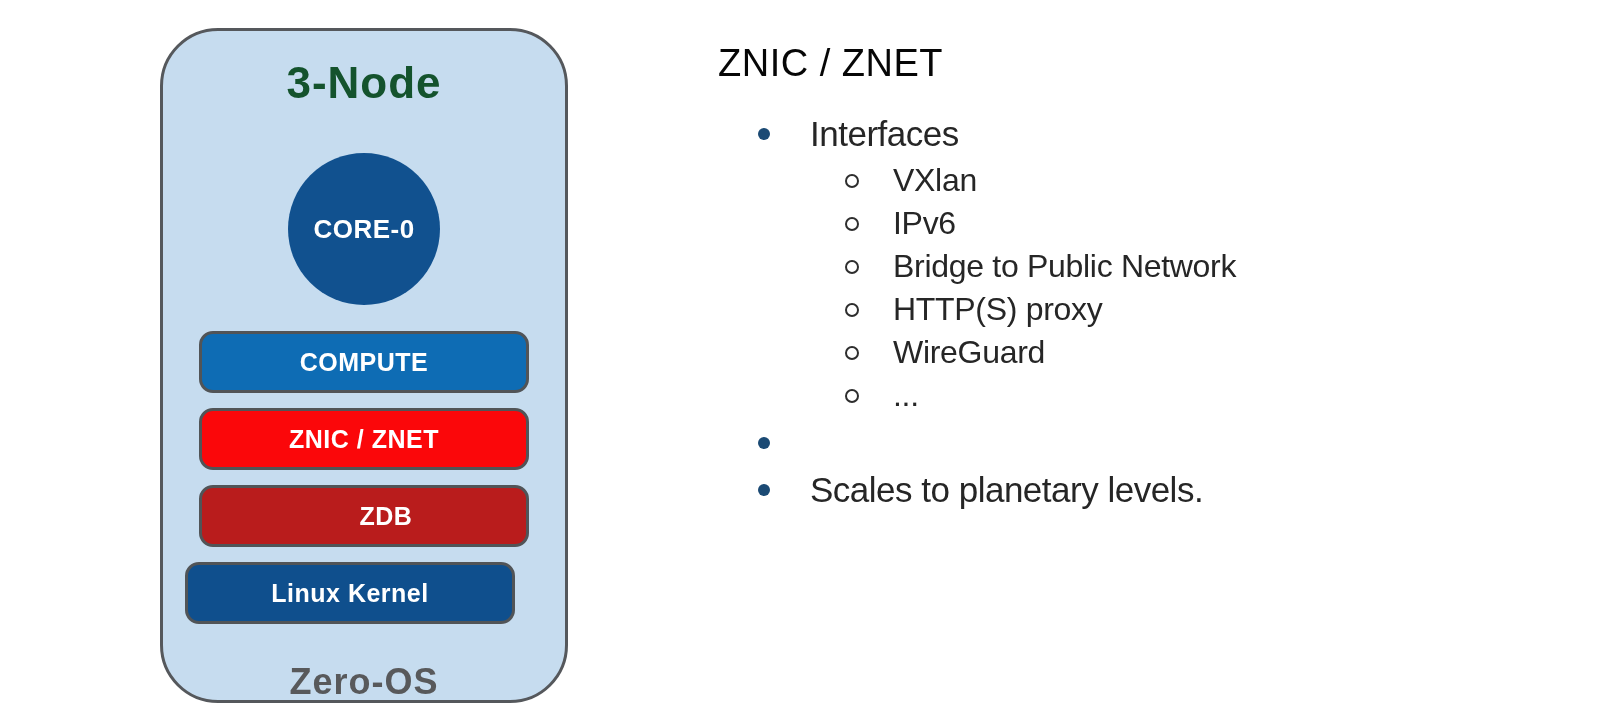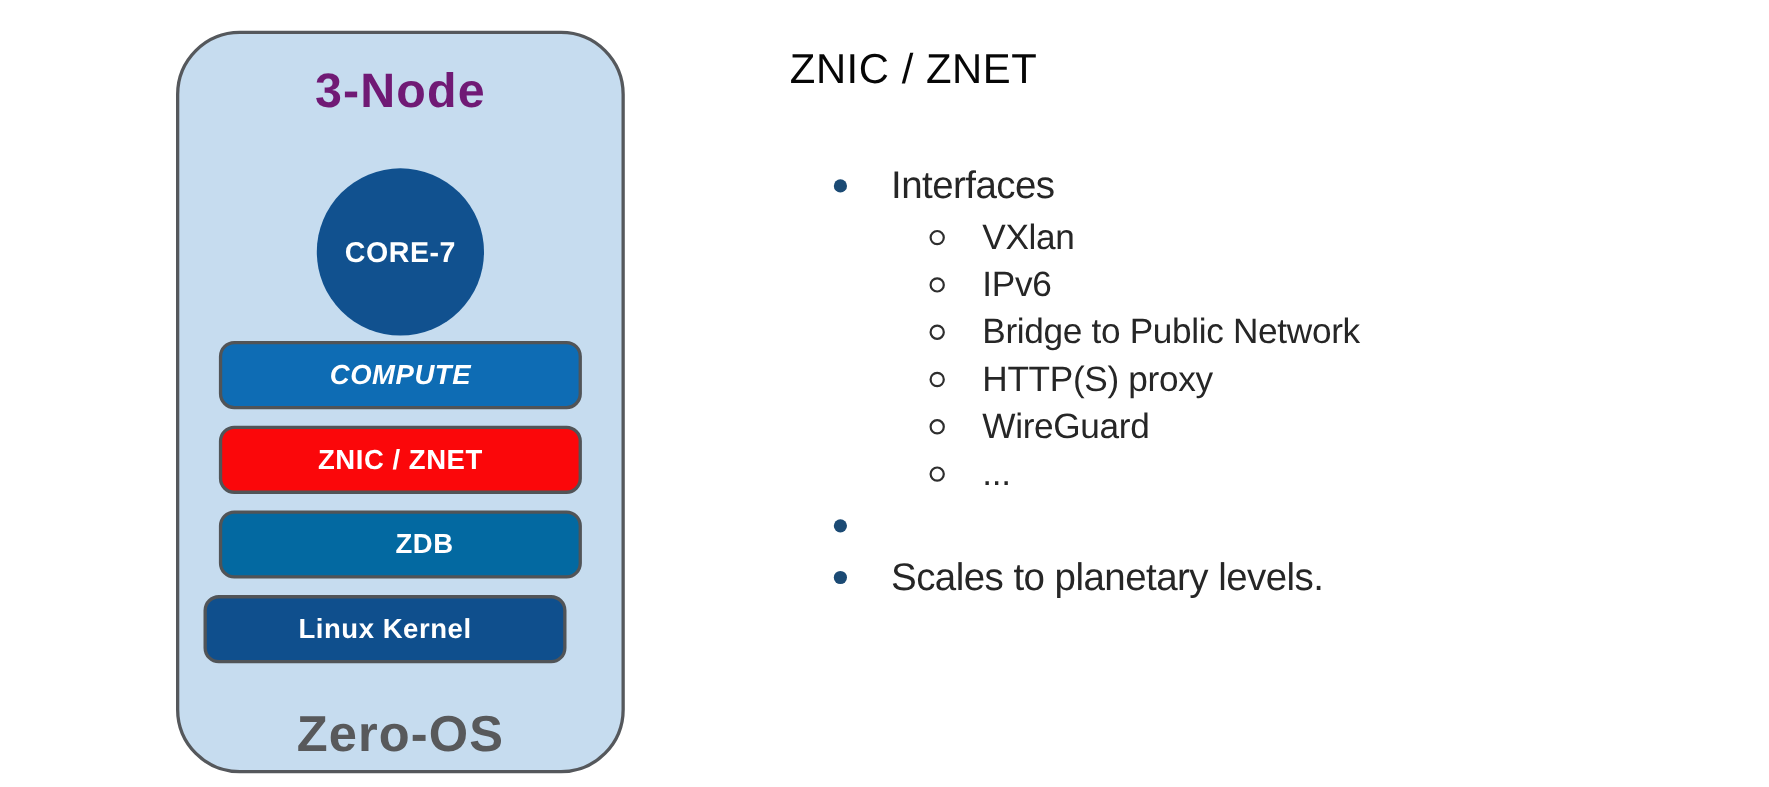--- a/index.html
+++ b/index.html
@@ -19,54 +19,54 @@
   .core-circle {
     width: 152px; height: 152px; border-radius: 50%; margin: 44px auto 0;
     display: flex; align-items: center; justify-content: center;
   }
   .core-label { color: #ffffff; font-weight: bold; font-size: 26px; letter-spacing: 0.5px; }
   .layer {
     width: 330px; height: 62px; margin: 15px auto 0; border: 3px solid #515457;
     border-radius: 14px; display: flex; align-items: center; justify-content: center;
     color: #ffffff; font-weight: bold; font-size: 25px; letter-spacing: 0.5px;
   }
-  .layer.first { margin-top: 5px; font-style: italic; }
+  .layer.first { margin-top: 26px; }
   .panel-footer {
-    margin-top: 37px; font-size: 46px; font-weight: bold; letter-spacing: 1px;
+    margin-top: 37px; font-size: 36px; font-weight: bold; letter-spacing: 1px;
   }
 
   
   .content { position: absolute; left: 718px; top: 40px; width: 760px; color: #262626; }
   .heading { font-size: 38px; font-weight: 500; color: #060606; line-height: 46px; letter-spacing: 0.5px; }
-  .bullets { margin-top: 59px; list-style: none; }
+  .bullets { margin-top: 24px; list-style: none; }
   .l1-row { display: flex; align-items: flex-start; }
   .l1-marker { flex: 0 0 92px; height: 47px; display: flex; align-items: center; justify-content: center; }
   .dot { width: 12px; height: 12px; border-radius: 50%; }
   .l1-text { font-size: 35px; line-height: 47px; letter-spacing: -0.5px; max-width: 640px; }
   .sublist { list-style: none; margin: 2px 0 2px 0; }
   .l2-row { display: flex; align-items: flex-start; padding-left: 92px; }
   .l2-marker { flex: 0 0 83px; height: 43px; display: flex; align-items: center; justify-content: center; }
   .ring { width: 14px; height: 14px; border-radius: 50%; border: 2.5px solid #2e2e2e; background: transparent; }
   .l2-text { font-size: 32px; line-height: 43px; letter-spacing: -0.3px; }
 </style>
 </head>
 <body>
 
 <div class="stage">
 
   <div class="panel" style="background-color: rgb(198, 220, 239);">
-    <div class="panel-title" style="color: #701a75;">3-Node</div>
+    <div class="panel-title" style="color: #14532d;">3-Node</div>
 
     <div class="core-circle" style="background-color: rgb(17, 81, 143);">
-      <span class="core-label">CORE-7</span>
+      <span class="core-label">CORE-0</span>
     </div>
 
     <div class="layer first" style="background-color: rgb(14, 108, 180);">COMPUTE</div>
     <div class="layer" style="background-color: rgb(251, 7, 10);">ZNIC / ZNET</div>
-    <div class="layer" style="background-color: #0369a1; padding-left: 44px;">ZDB</div>
+    <div class="layer" style="background-color: #b91c1c; padding-left: 44px;">ZDB</div>
     <div class="layer" style="background-color: rgb(15, 79, 141); margin-left: 22px;">Linux Kernel</div>
 
     <div class="panel-footer" style="color: rgb(88, 89, 91);">Zero-OS</div>
   </div>
 
   <div class="content">
     <div class="heading">ZNIC / ZNET</div>
 
     <ul class="bullets">
 

